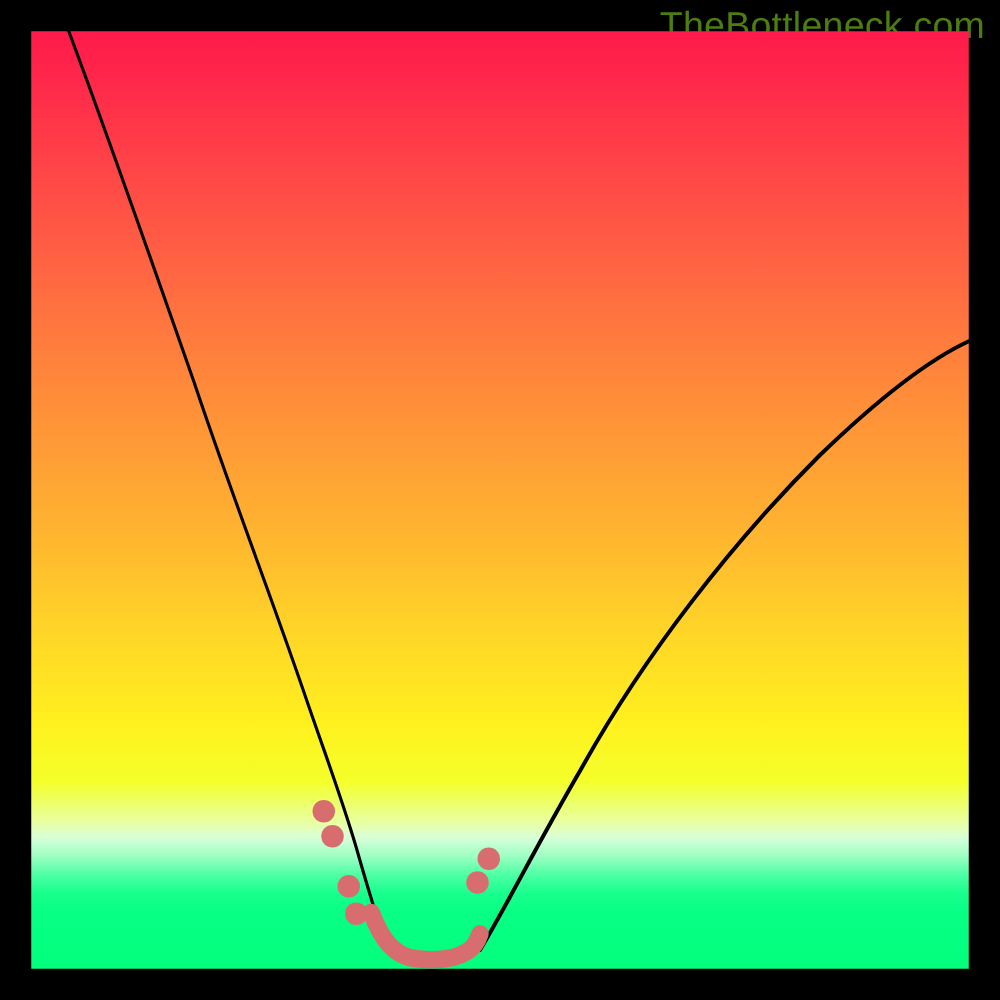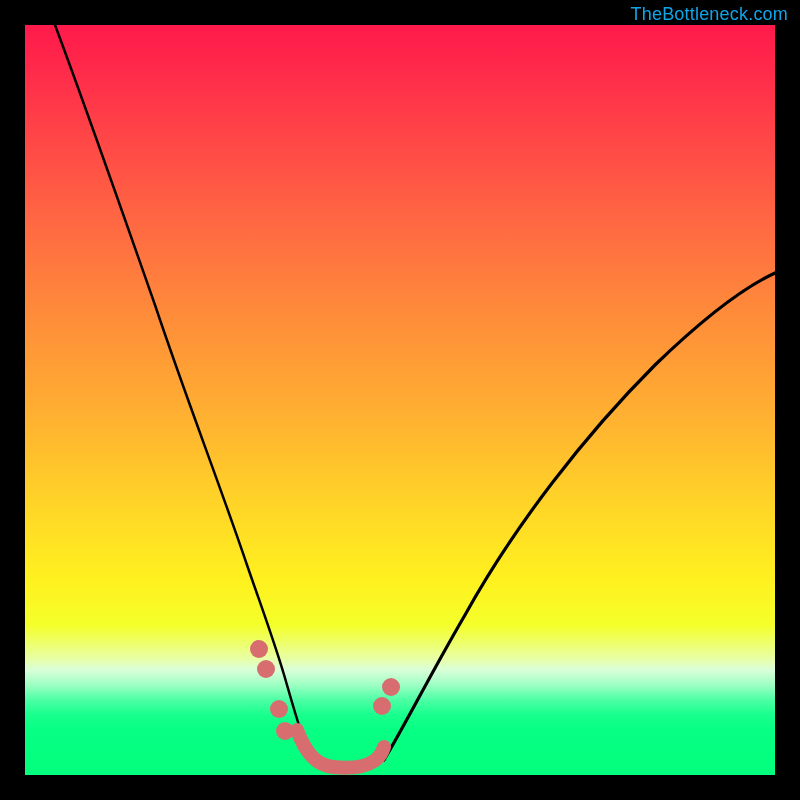--- a/index.html
+++ b/index.html
@@ -41,23 +41,23 @@
       #07ff83 94%,
       #03ff7d 99.5%,
       #03ff7d 100%
     );
   }
   .watermark {
     position: absolute;
     top: 4px;
     right: 12px;
     font-family: Arial, Helvetica, sans-serif;
-    font-size: 18px;
+    font-size: 30px;
     font-weight: 400;
-    color: #0ea5e9;
+    color: #4d7c0f;
     letter-spacing: 0.2px;
     user-select: none;
   }
   svg.curves {
     position: absolute;
     left: 0;
     top: 0;
     width: 750px;
     height: 750px;
     overflow: visible;

